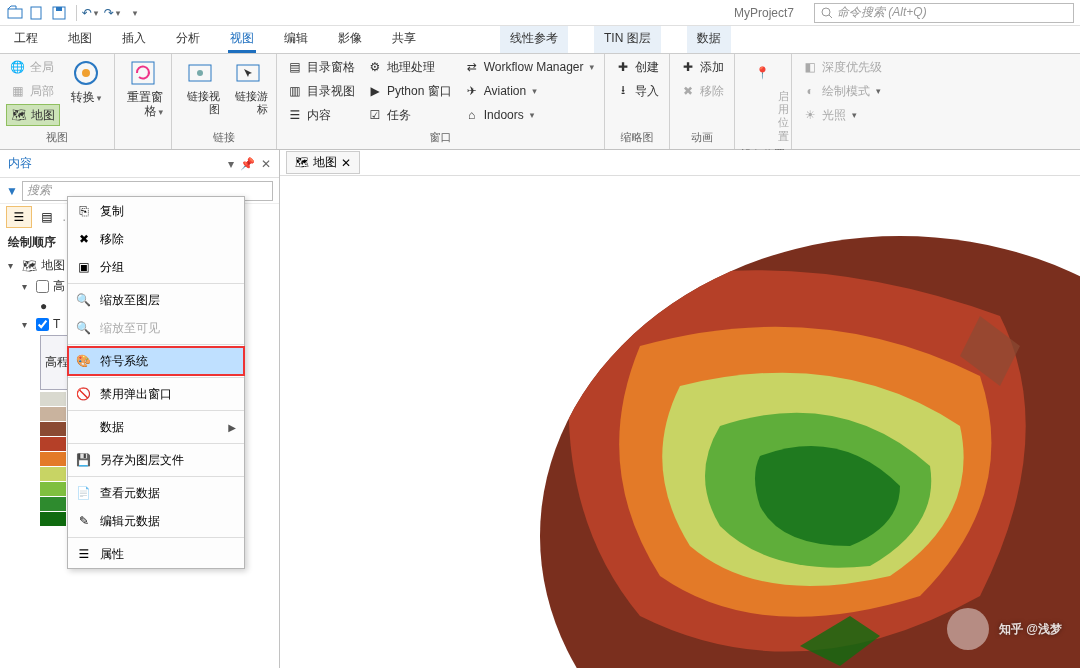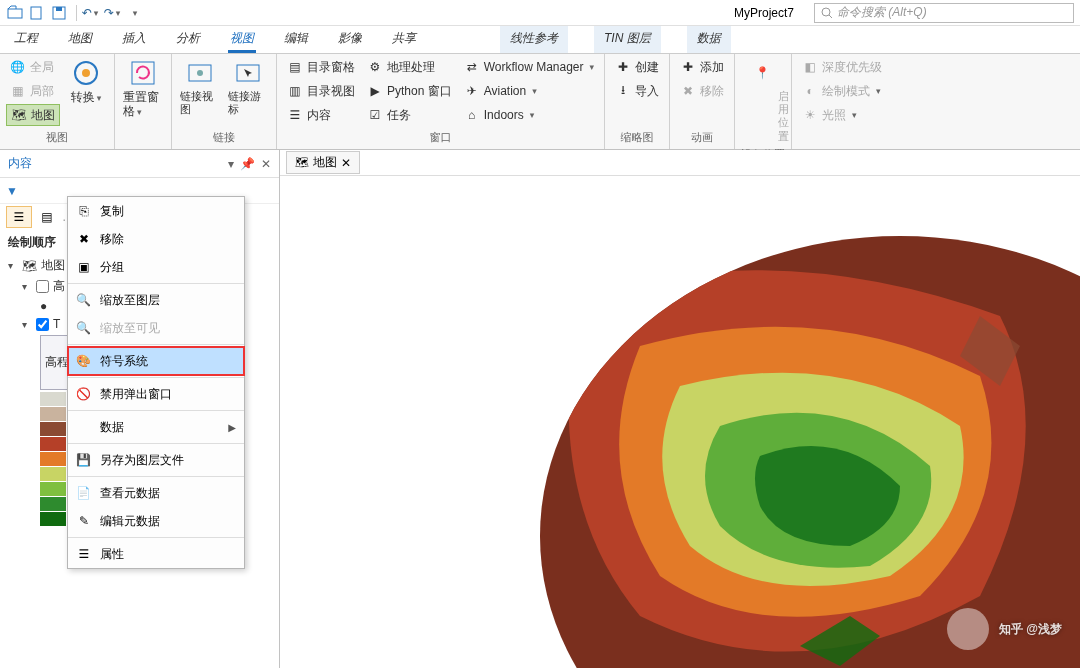--- a/index.html
+++ b/index.html
@@ -2,38 +2,38 @@
 <html><head>
 <meta charset="utf-8">
 <style>
 * { margin:0; padding:0; box-sizing:border-box; font-family:"Microsoft YaHei","Segoe UI",sans-serif; font-size:12px; }
 body { background:#f0f0f0; width:1080px; height:668px; overflow:hidden; position:relative; }
 
 
 .qat { height:26px; background:#fff; display:flex; align-items:center; padding:0 6px; border-bottom:1px solid #e0e0e0; }
 .qat-ico { width:18px; height:18px; margin-right:4px; display:flex; align-items:center; justify-content:center; color:#2a6496; }
 .qat-sep { width:1px; height:16px; background:#ccc; margin:0 4px; }
-.qat-title { margin-left:auto; color:#000000; }
+.qat-title { margin-left:auto; color:#737373; }
 .qat-search { margin-left:20px; width:260px; height:20px; border:1px solid #bbb; display:flex; align-items:center; padding:0 6px; color:#999; font-style:italic; }
 .qat-search svg { margin-right:4px; }
 
 
-.ribbon-tabs { height:28px; background:#fff; display:flex; align-items:flex-end; padding:0 12px; gap:26px; border-bottom:1px solid #ccc;font-style:italic; }
+.ribbon-tabs { height:28px; background:#fff; display:flex; align-items:flex-end; padding:0 12px; gap:26px; border-bottom:1px solid #ccc; }
 .ribbon-tab { padding:4px 2px 6px; color:#333; cursor:pointer; }
 .ribbon-tab.active { border-bottom:3px solid #1e6fbf; color:#1e6fbf; padding-bottom:3px; }
 .ribbon-tab.ctx { background:#e8f0f8; padding:4px 10px 6px; }
 
 
 .ribbon { height:96px; background:#f7f7f7; border-bottom:1px solid #c2c2c2; display:flex; }
 .rgroup { border-right:1px solid #d0d0d0; padding:2px 6px; display:flex; flex-direction:column; }
 .rgroup-body { flex:1; display:flex; align-items:flex-start; gap:4px; }
 .rgroup-label { text-align:center; color:#666; font-size:11px; padding:2px 0; }
 .rbtn-lg { width:44px; display:flex; flex-direction:column; align-items:center; gap:2px; padding:2px; cursor:pointer; }
 .rbtn-lg .ico { width:30px; height:30px; display:flex; align-items:center; justify-content:center; }
-.rbtn-lg .lbl { font-size:11px; line-height:1.2; text-align:left; color:#333; }
+.rbtn-lg .lbl { font-size:11px; line-height:1.2; text-align:right; color:#333; }
 .rbtn-lg.disabled .lbl { color:#aaa;margin-left:41px; }
 .rcol { display:flex; flex-direction:column; gap:2px; }
 .rbtn-sm { height:22px; display:flex; align-items:center; gap:4px; padding:0 4px; cursor:pointer; color:#333; white-space:nowrap; }
 .rbtn-sm .ico { width:16px; height:16px; display:flex; align-items:center; justify-content:center; }
 .rbtn-sm.disabled { color:#aaa; }
 .dd { font-size:9px; color:#666; margin-left:2px; }
 
 
 .workspace { display:flex; height:calc(668px - 26px - 28px - 96px); position:relative; }
 .contents-pane { width:280px; background:#fff; border-right:1px solid #c2c2c2; display:flex; flex-direction:column; }
@@ -315,20 +315,23 @@
     <div class="cp-header">
       <span>内容</span>
       <span class="cp-header-ctrl">
         <span>▾</span>
         <span>📌</span>
         <span>✕</span>
       </span>
     </div>
     <div class="cp-toolbar">
       <span style="color:#2a78c2">▼</span>
+      <div class="cp-search">
+          <span>搜索</span>
+        </div>
     </div>
     <div class="cp-viewbar">
       <span class="vb active">☰</span>
       <span class="vb">▤</span>
       <span style="color:#999">…</span>
     </div>
     <div class="cp-section-title">绘制顺序</div>
     <ul class="toc">
       <li><span class="caret">▾</span>🗺 <span>地图</span></li>
       <li class="indent1">

